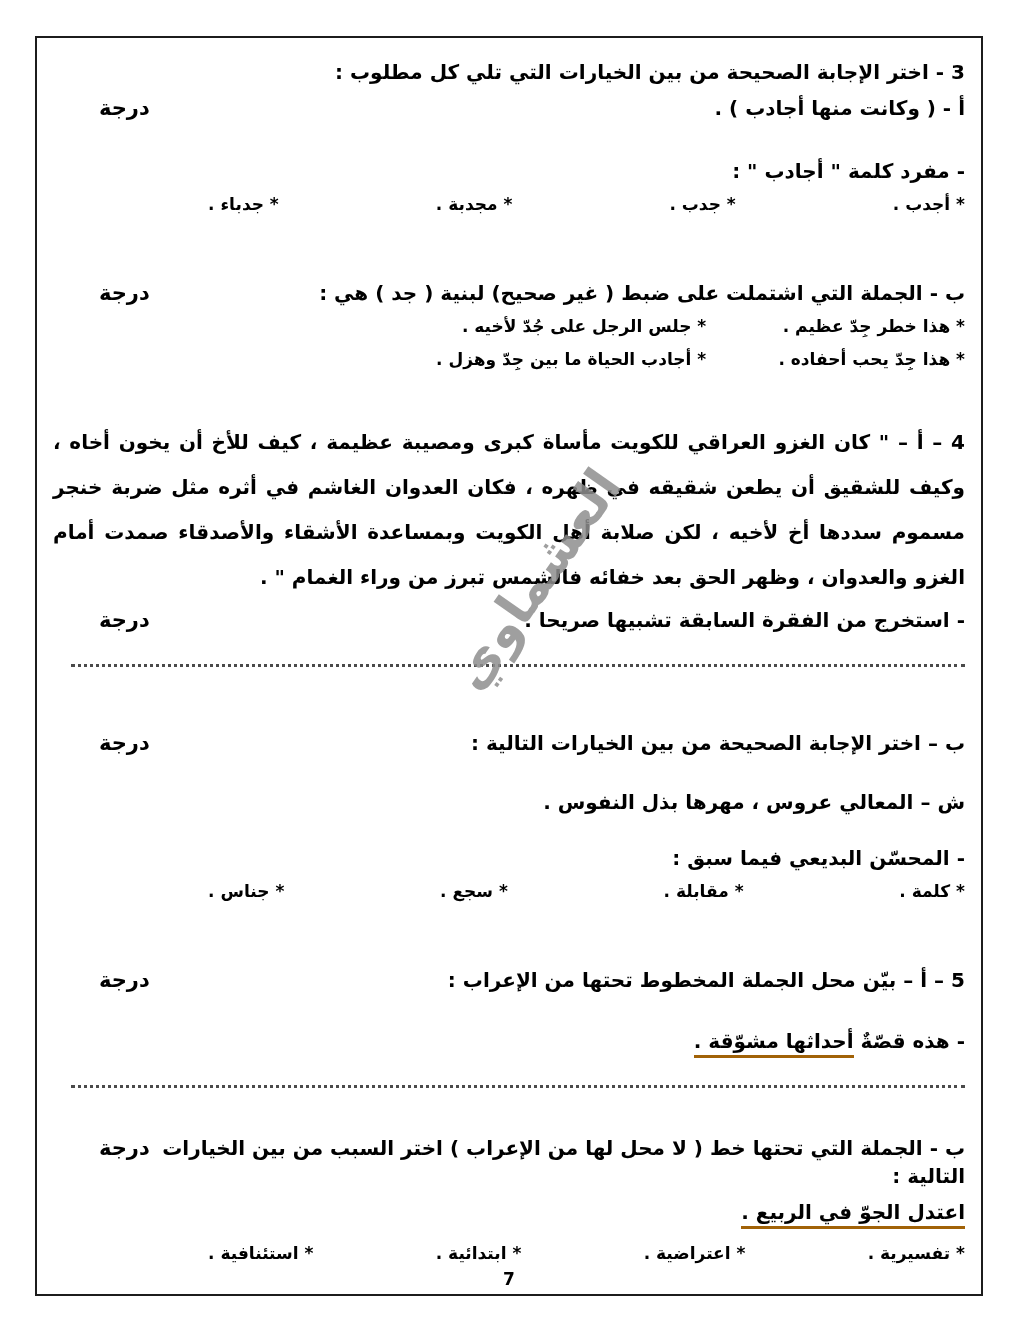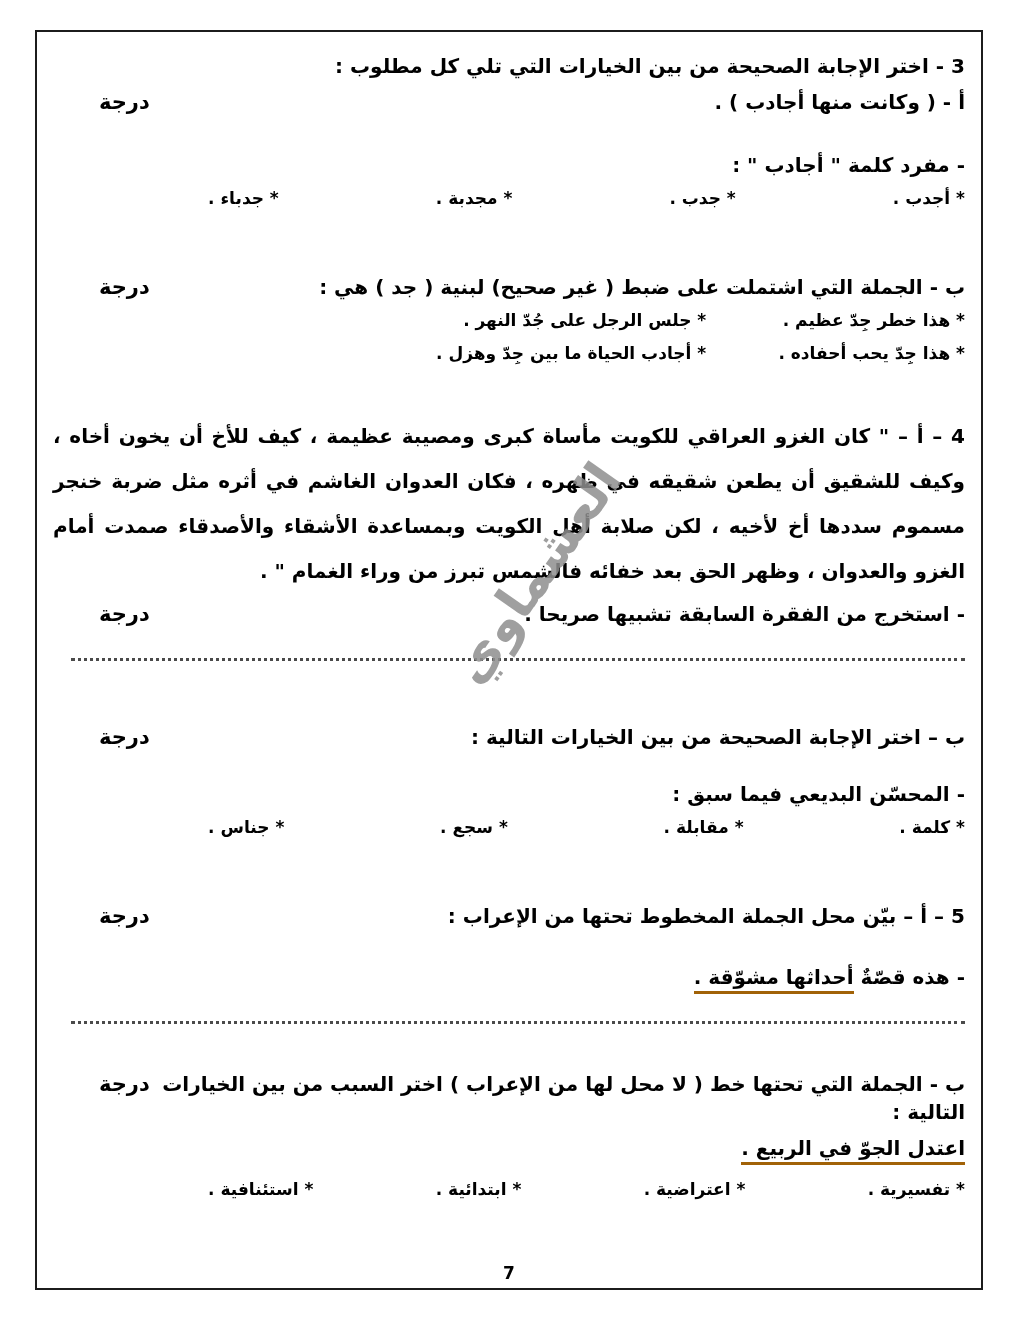--- a/index.html
+++ b/index.html
@@ -3,21 +3,21 @@
 <meta charset="utf-8">
 <style>
   html, body { margin:0; padding:0; }
   body {
     width:1020px; height:1320px; position:relative;
     background:#ffffff; color:#000;
     font-family:"DejaVu Sans", sans-serif; font-weight:700;
     overflow:hidden;
   }
   .frame {
-    position:absolute; left:35px; top:30px; width:948px; height:1260px;
+    position:absolute; left:35px; top:36px; width:948px; height:1260px;
     border:2px solid #1c1c1c; box-sizing:border-box; background:#fff;
   }
   .content {
     position:relative; direction:rtl; height:100%;
     padding:14px 16px 0 16px; box-sizing:border-box;
     font-size:20px; line-height:1.4;
   }
   .qrow { display:flex; justify-content:space-between; align-items:baseline; }
   .qrow .title { flex:1 1 auto; }
   .grade { flex:0 0 auto; margin-left:46px; white-space:nowrap; font-size:21px; }
@@ -82,39 +82,40 @@
       <span>* جدباء .</span>
     </div>
 
     <div class="qrow sec">
       <span class="title">ب - الجملة التي اشتملت على ضبط (  غير صحيح) لبنية ( جد ) هي :</span>
       <span class="grade">درجة</span>
     </div>
 
     <div class="options-grid">
       <span>* هذا خطر جِدّ عظيم .</span>
-      <span>* جلس الرجل على جُدّ النهر .</span>
+      <span>* جلس الرجل على جُدّ لأخيه .</span>
       <span>* هذا جِدّ يحب أحفاده .</span>
       <span>* أجادب الحياة ما بين جِدّ وهزل .</span>
     </div>
 
     <div class="passage">4 – أ – " كان الغزو العراقي للكويت مأساة كبرى ومصيبة عظيمة ، كيف للأخ أن يخون أخاه ، وكيف للشقيق أن يطعن شقيقه في ظهره ، فكان العدوان الغاشم  في أثره  مثل ضربة خنجر مسموم سددها أخ لأخيه ، لكن صلابة أهل الكويت وبمساعدة الأشقاء والأصدقاء صمدت أمام الغزو والعدوان ، وظهر الحق بعد خفائه فالشمس تبرز من وراء الغمام " .</div>
 
     <div class="qrow taskrow">
       <span class="title">- استخرج من الفقرة السابقة  تشبيها صريحا .</span>
       <span class="grade">درجة</span>
     </div>
 
     <div class="dotted"></div>
 
     <div class="qrow sec">
       <span class="title">ب – اختر الإجابة الصحيحة من بين الخيارات التالية :</span>
       <span class="grade">درجة</span>
     </div>
 
+    <div class="verse">ش – المعالي عروس ، مهرها بذل النفوس .</div>
 
     <div class="prompt2">- المحسّن البديعي فيما سبق :</div>
 
     <div class="options">
       <span>* كلمة .</span>
       <span>* مقابلة .</span>
       <span>* سجع .</span>
       <span>* جناس .</span>
     </div>
 

